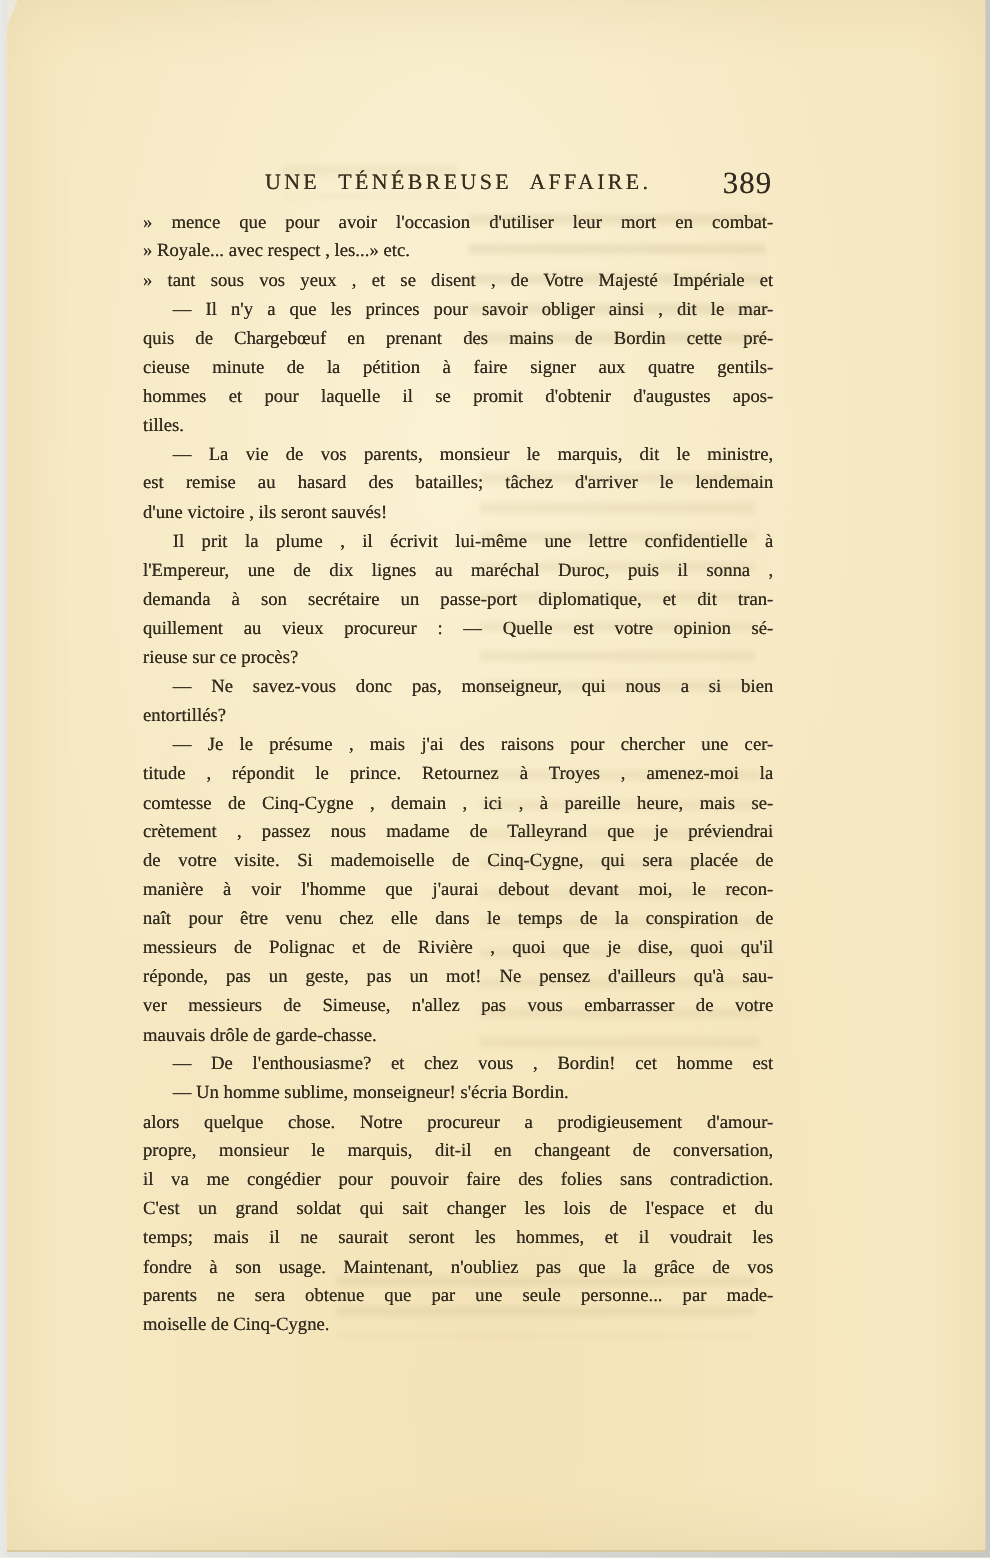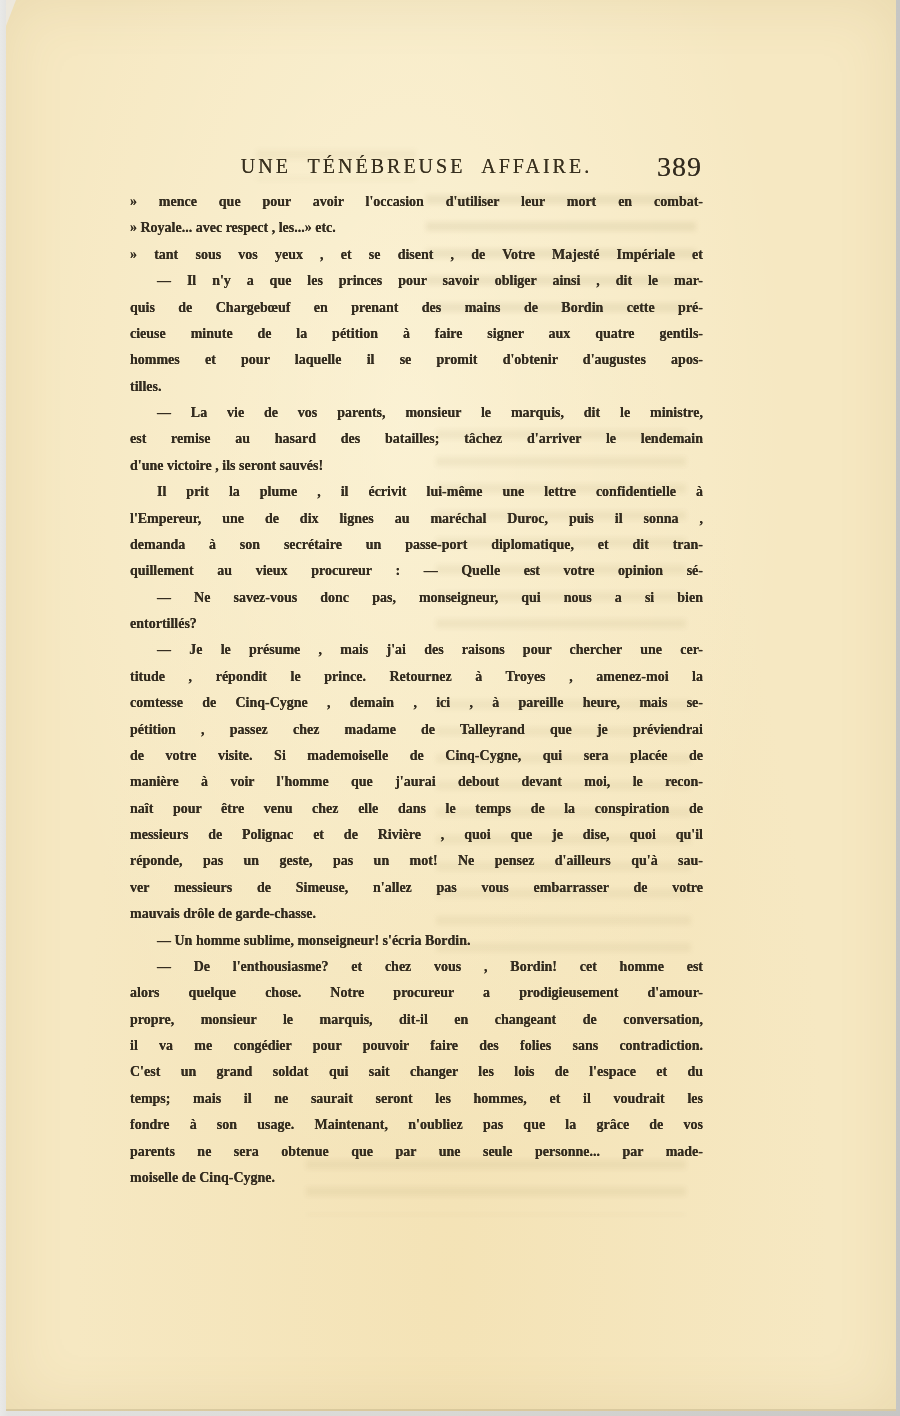--- a/index.html
+++ b/index.html
@@ -46,26 +46,25 @@
     position:absolute;right:1px;top:0;
     font-size:28px;letter-spacing:1px;
     color:#332c20;
     text-shadow:0 0 .4px rgba(56,48,31,.85);
   }
   .text-lines{
     position:absolute;top:189px;left:0;width:100%;
   }
   .line{
     height:26.38px;line-height:26.38px;
-    font-size:14px;
+    font-size:17px;
     text-align:justify;text-align-last:justify;
     color:#332c20;
     text-shadow:0 0 .35px rgba(48,40,26,.9);
     white-space:normal;
-    font-weight:bold;
   }
   .line.nj{text-align-last:left;}
   .line.ind{text-indent:27px;}
 </style>
 </head>
 <body>
 
 <div class="page">
   <div class="corner-sliver"></div>
 
@@ -89,35 +88,36 @@
         <div class="line">cieuse minute de la pétition à faire signer aux quatre gentils-</div>
         <div class="line">hommes et pour laquelle il se promit d'obtenir d'augustes apos-</div>
         <div class="line nj">tilles.</div>
         <div class="line ind">— La vie de vos parents, monsieur le marquis, dit le ministre,</div>
         <div class="line">est remise au hasard des batailles; tâchez d'arriver le lendemain</div>
         <div class="line nj">d'une victoire , ils seront sauvés!</div>
         <div class="line ind">Il prit la plume , il écrivit lui-même une lettre confidentielle à</div>
         <div class="line">l'Empereur, une de dix lignes au maréchal Duroc, puis il sonna ,</div>
         <div class="line">demanda à son secrétaire un passe-port diplomatique, et dit tran-</div>
         <div class="line">quillement au vieux procureur : — Quelle est votre opinion sé-</div>
+        <div class="line nj">rieuse sur ce procès?</div>
         <div class="line ind">— Ne savez-vous donc pas, monseigneur, qui nous a si bien</div>
         <div class="line nj">entortillés?</div>
         <div class="line ind">— Je le présume , mais j'ai des raisons pour chercher une cer-</div>
         <div class="line">titude , répondit le prince. Retournez à Troyes , amenez-moi la</div>
         <div class="line">comtesse de Cinq-Cygne , demain , ici , à pareille heure, mais se-</div>
-        <div class="line">pétition , passez chez madame de Talleyrand que je préviendrai</div>
+        <div class="line">crètement , passez nous madame de Talleyrand que je préviendrai</div>
         <div class="line">de votre visite. Si mademoiselle de Cinq-Cygne, qui sera placée de</div>
         <div class="line">manière à voir l'homme que j'aurai debout devant moi, le recon-</div>
         <div class="line">naît pour être venu chez elle dans le temps de la conspiration de</div>
         <div class="line">messieurs de Polignac et de Rivière , quoi que je dise, quoi qu'il</div>
         <div class="line">réponde, pas un geste, pas un mot! Ne pensez d'ailleurs qu'à sau-</div>
         <div class="line">ver messieurs de Simeuse, n'allez pas vous embarrasser de votre</div>
         <div class="line nj">mauvais drôle de garde-chasse.</div>
+        <div class="line ind">— De l'enthousiasme? et chez vous , Bordin! cet homme est</div>
         <div class="line ind nj">— Un homme sublime, monseigneur! s'écria Bordin.</div>
-        <div class="line ind">— De l'enthousiasme? et chez vous , Bordin! cet homme est</div>
         <div class="line">alors quelque chose. Notre procureur a prodigieusement d'amour-</div>
         <div class="line">propre, monsieur le marquis, dit-il en changeant de conversation,</div>
         <div class="line">il va me congédier pour pouvoir faire des folies sans contradiction.</div>
         <div class="line">C'est un grand soldat qui sait changer les lois de l'espace et du</div>
         <div class="line">temps; mais il ne saurait seront les hommes, et il voudrait les</div>
         <div class="line">fondre à son usage. Maintenant, n'oubliez pas que la grâce de vos</div>
         <div class="line">parents ne sera obtenue que par une seule personne... par made-</div>
         <div class="line nj">moiselle de Cinq-Cygne.</div>
       </div>
   </div>

